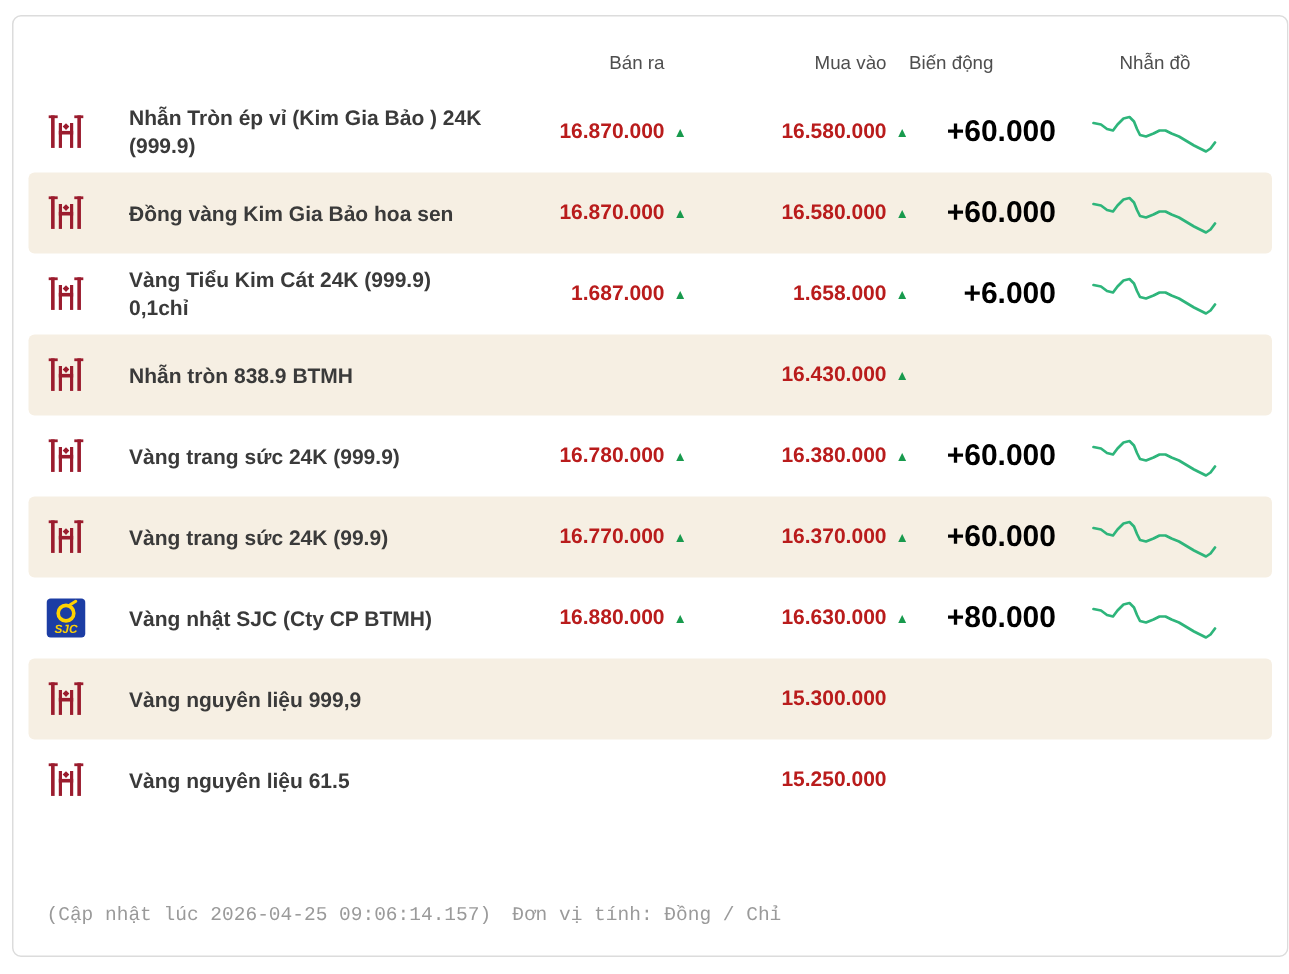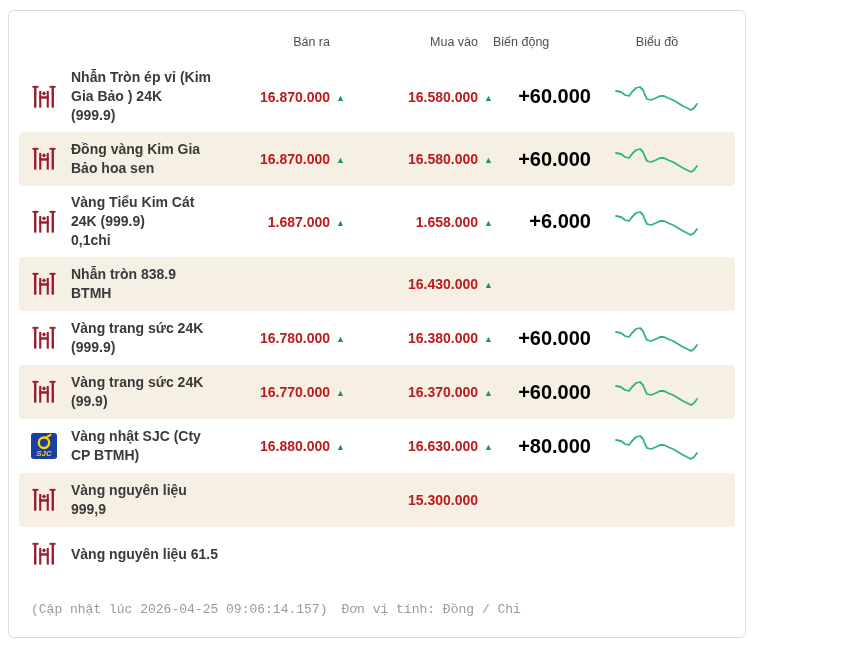--- a/index.html
+++ b/index.html
@@ -1,21 +1,21 @@
 <!DOCTYPE html>
 <html><head>
 <meta charset="utf-8">
 <style>
   * { box-sizing: border-box; margin: 0; padding: 0; }
   html, body { width: 859px; height: 649px; background: #ffffff; }
   body { font-family: "Liberation Sans", "DejaVu Sans", sans-serif; }
 
   .card {
     margin: 10px 8px 11px 8px;
-    width: 738px;
+    width: 851px;
     height: 628px;
     background: #ffffff;
     border: 1px solid #dcdcdc;
     border-radius: 6px;
     padding: 0 10px;
     overflow: hidden;
     display: flex;
     flex-direction: column;
   }
 
@@ -46,20 +46,21 @@
 
   .name-cell { display: flex; align-items: center; gap: 14px; padding-right: 8px; }
   .logo { width: 26px; height: 28px; flex: 0 0 26px; display: inline-flex; align-items: center; justify-content: center; font-style: italic; }
   .logo svg { display: block; }
   .name {
     font-size: 14px;
     font-weight: 700;
     color: #3a3a3a;
     line-height: 19px;
     white-space: pre-line;
+    margin-left: 15px;
   }
 
   .num-cell { text-align: right; white-space: nowrap; }
   .num { font-size: 14px; font-weight: 700; color: #b91c1c; }
   .arrow {
     display: inline-block;
     width: 15px;
     text-align: right;
     font-size: 9px;
     color: #189a4d;
@@ -91,21 +92,21 @@
 </head>
 <body>
 
 <div class="card">
 
   <div class="header-row grid-cols">
     <div class="h"></div>
     <div class="h h-sell">Bán ra</div>
     <div class="h h-buy">Mua vào</div>
     <div class="h h-change">Biến động</div>
-    <div class="h h-chart">Biểu đồ</div>
+    <div class="h h-chart">Nhẫn đồ</div>
   </div>
 
   <div class="rows" id="rows">
   <div class="row grid-cols">
     <div class="name-cell">
       <span class="logo">
             <svg viewBox="0 0 26 28" width="24" height="26" fill="#9b1c2e">
               <rect x="0.5" y="2" width="6.5" height="2"></rect>
               <rect x="19" y="2" width="6.5" height="2"></rect>
               <rect x="2.2" y="2" width="2.6" height="23.5"></rect>
@@ -332,20 +333,23 @@
               <rect x="15.9" y="7.5" width="2.3" height="18"></rect>
               <rect x="7.8" y="13.2" width="10.4" height="2.6"></rect>
               <rect x="11.3" y="8.4" width="3.4" height="3.4" transform="rotate(45 13 10.1)"></rect>
             </svg>
           </span>
       <span class="name">Vàng nguyên liệu 61.5</span>
     </div>
     <div class="num-cell sell">
       <span class="num"></span><span class="arrow"></span>
     </div>
+    <div class="num-cell buy">
+      <span class="num">15.250.000</span><span class="arrow"></span>
+    </div>
     <div class="change-cell"></div>
     <div class="chart-cell"></div>
   </div>
 </div>
 
   <div class="footer">
     <span>(Cập nhật lúc 2026-04-25 09:06:14.157)</span>
     <span>Đơn vị tính: Đồng / Chỉ</span>
   </div>
 

